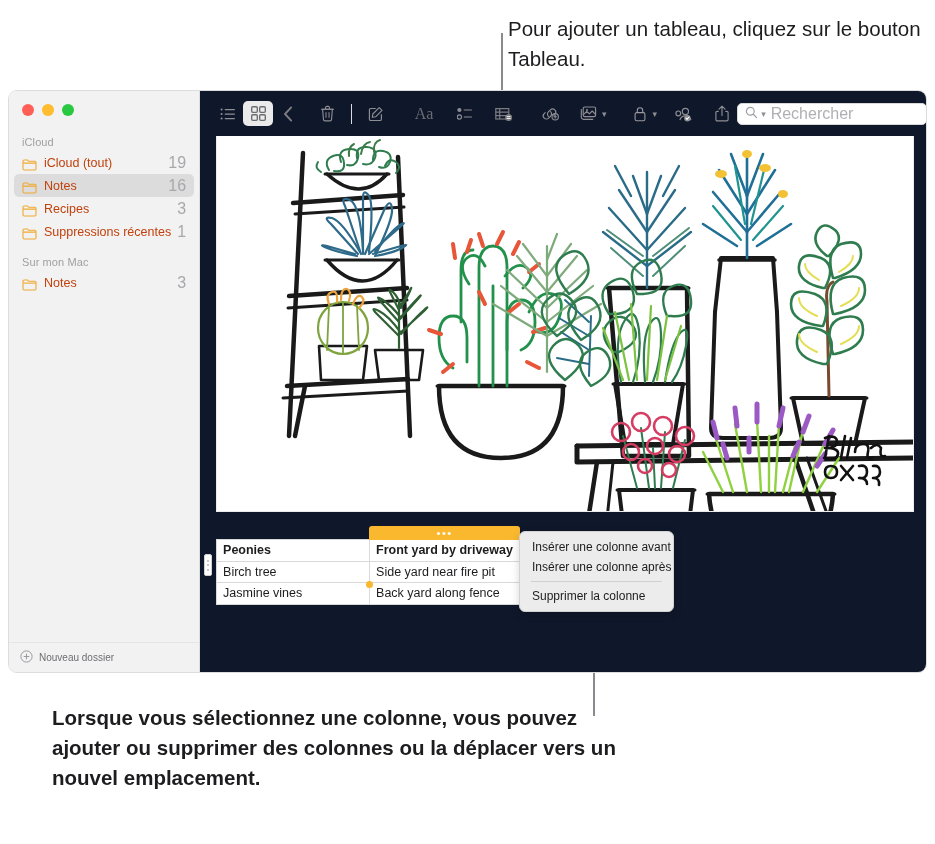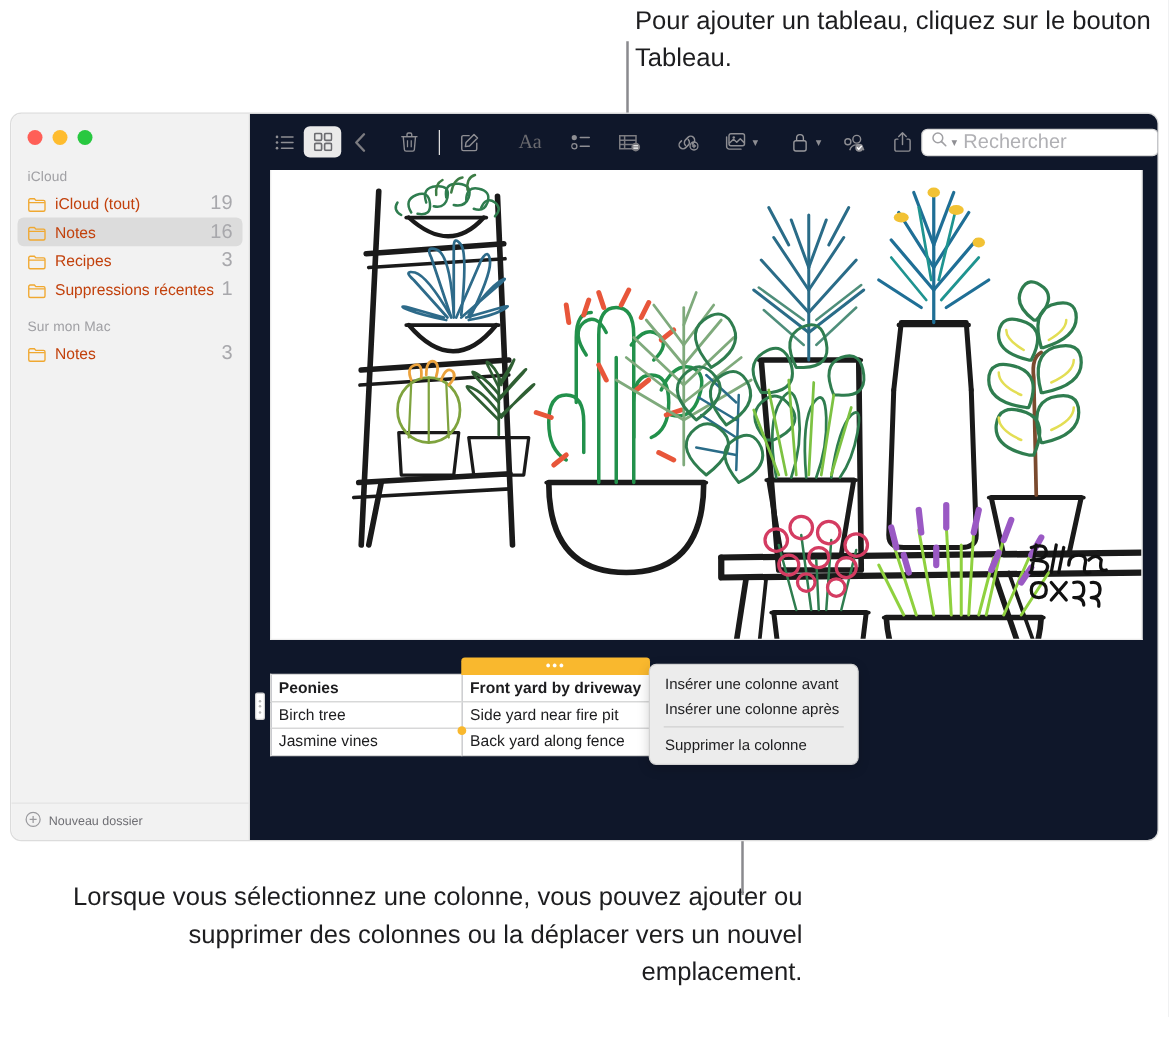--- a/index.html
+++ b/index.html
@@ -12,22 +12,22 @@
   #root { position: relative; width: 935px; height: 844px; }
 
   
   .caption {
     position: absolute;
     color: #1d1d1f;
     font-size: 20.5px;
     line-height: 30px;
     font-family: "Liberation Sans", sans-serif;
   }
-  #caption-top { left: 508px; top: 2px; width: 420px; text-align: left; }
-  #caption-bottom { left: 52px; top: 703px; width: 590px; text-align: right; }
+  #caption-top { left: 508px; top: 14px; width: 420px; text-align: left; }
+  #caption-bottom { left: 52px; top: 703px; width: 590px; text-align: left; font-weight: bold; }
   .callout-line { position: absolute; width: 1.5px; background: #8a8a8e; }
   #callout-line-top { left: 501px; top: 33px; height: 68px; }
   #callout-line-bottom { left: 593px; top: 598px; height: 118px; }
 
   
   #window {
     position: absolute; left: 8px; top: 90px;
     width: 919px; height: 583px;
     background: #ffffff;
     border-radius: 9px;
@@ -150,21 +150,21 @@
   tr:last-child td.sel-col { border-bottom: 2px solid #f9b82e; }
   #sel-knob {
     position: absolute; left: 150px; top: 42px;
     width: 7px; height: 7px; border-radius: 50%;
     background: #f9b82e;
   }
 
   
   #context-menu {
     position: absolute; left: 519px; top: 531px;
-    width: 168px;
+    width: 155px;
     background: #ececec;
     border: 1px solid #d2d2d2;
     border-radius: 6px;
     padding: 5px 0;
     box-shadow: 0 3px 9px rgba(0,0,0,0.16);
     z-index: 20;
   }
   .cm-item {
     font-size: 12px; color: #1d1d1f;
     padding: 3px 12px; white-space: nowrap; cursor: default;

